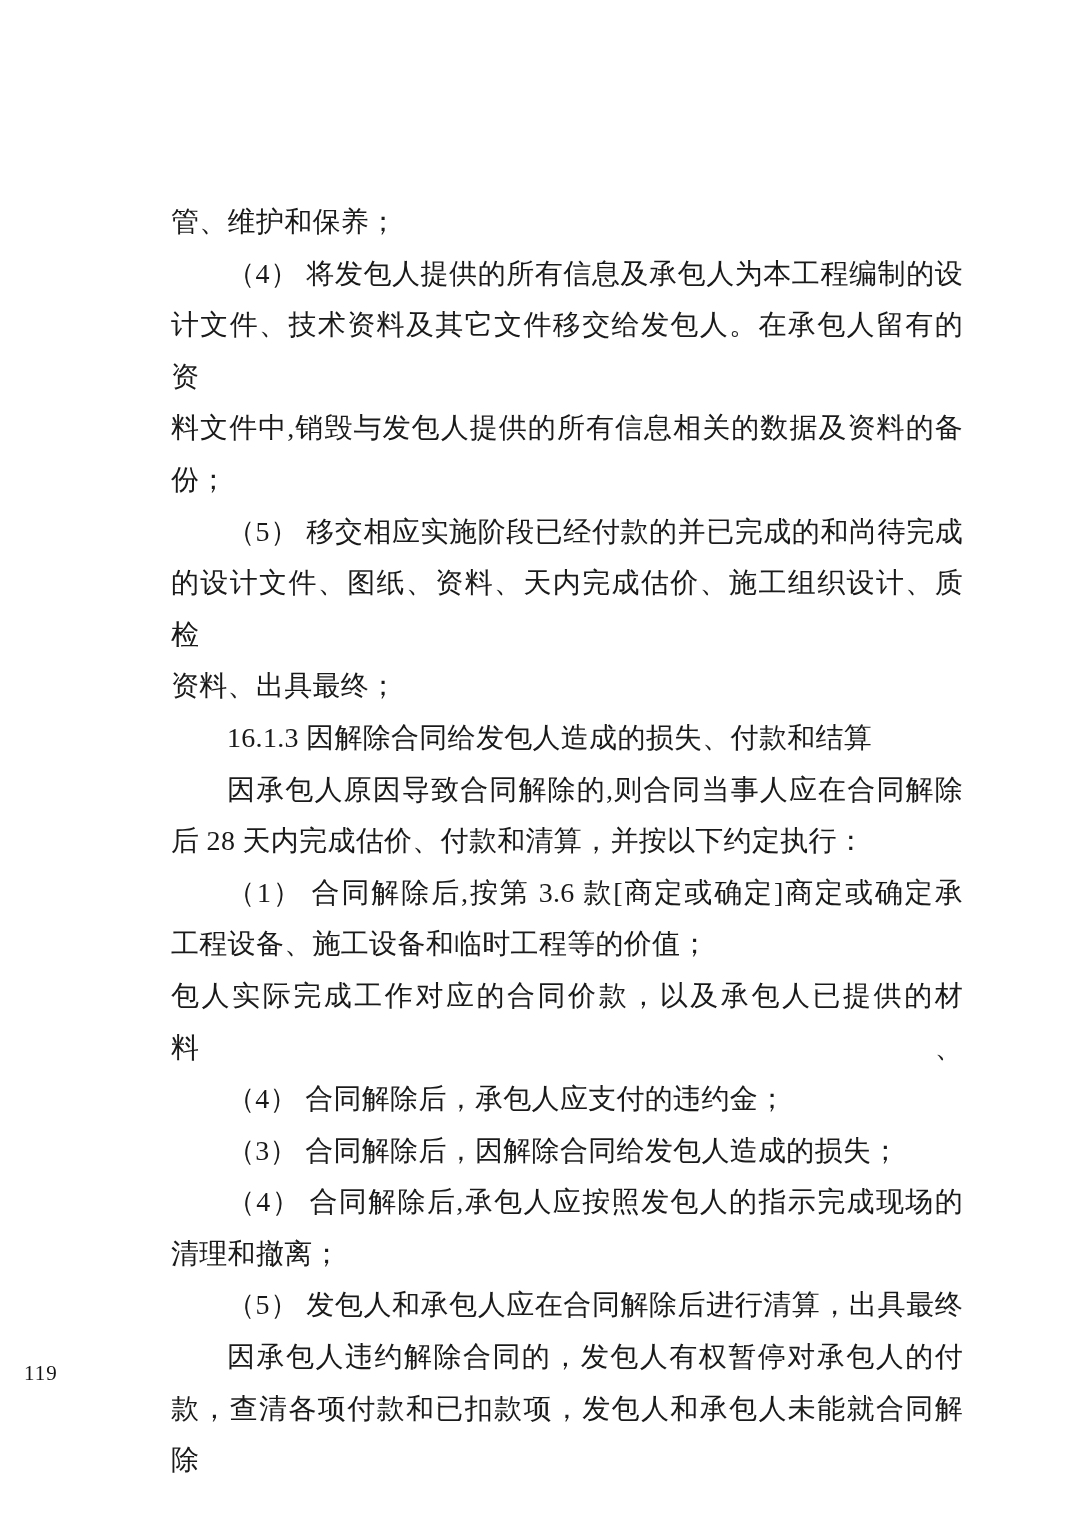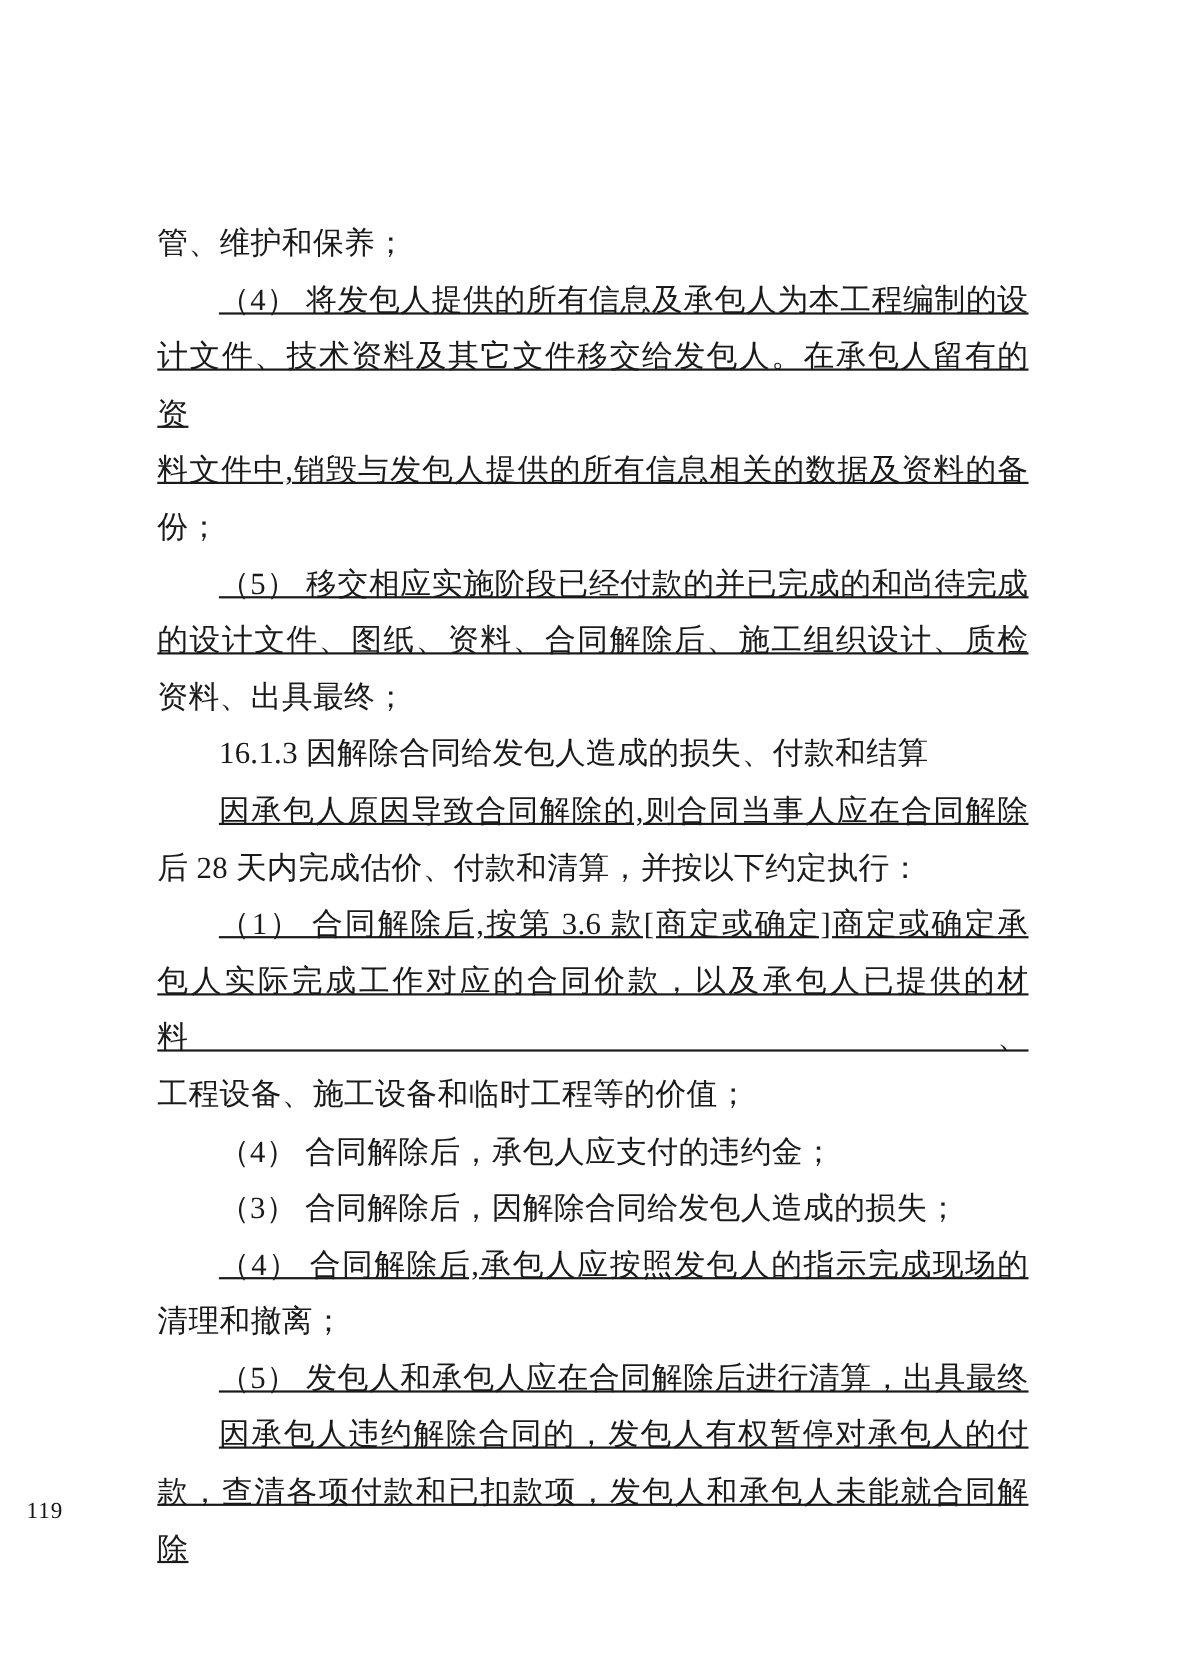--- a/index.html
+++ b/index.html
@@ -26,26 +26,26 @@
     width: 792px;
     font-size: 28px;
     line-height: 51.6px;
     color: #1a1a1a;
     letter-spacing: 0.3px;
   }
   .text-line {
     width: 100%;
     white-space: normal;
     text-align: left;
+    margin-left: 28px;
   }
   .text-line.fill {
     text-align: justify;
     text-align-last: justify;
     text-justify: inter-ideograph;
-    text-decoration: underline;
   }
   .text-line.indent {
     text-indent: 56px;
   }
   .page-footer {
     position: absolute;
     left: 0;
     top: 1361px;
     width: 100%;
     text-align: left;
@@ -60,28 +60,28 @@
 <body>
 
 <div class="page">
   <div class="text-block">
       <div class="text-line">管、维护和保养；</div>
       <div class="text-line fill indent">（4） 将发包人提供的所有信息及承包人为本工程编制的设</div>
       <div class="text-line fill">计文件、技术资料及其它文件移交给发包人。在承包人留有的资</div>
       <div class="text-line fill">料文件中,销毁与发包人提供的所有信息相关的数据及资料的备</div>
       <div class="text-line">份；</div>
       <div class="text-line fill indent">（5） 移交相应实施阶段已经付款的并已完成的和尚待完成</div>
-      <div class="text-line fill">的设计文件、图纸、资料、合同解除后、施工组织设计、质检</div>
+      <div class="text-line fill">的设计文件、图纸、资料、天内完成估价、施工组织设计、质检</div>
       <div class="text-line">资料、出具最终；</div>
       <div class="text-line indent">16.1.3 因解除合同给发包人造成的损失、付款和结算</div>
       <div class="text-line fill indent">因承包人原因导致合同解除的,则合同当事人应在合同解除</div>
       <div class="text-line">后 28 天内完成估价、付款和清算，并按以下约定执行：</div>
       <div class="text-line fill indent">（1） 合同解除后,按第 3.6 款[商定或确定]商定或确定承</div>
+      <div class="text-line">工程设备、施工设备和临时工程等的价值；</div>
       <div class="text-line fill">包人实际完成工作对应的合同价款，以及承包人已提供的材料、</div>
-      <div class="text-line">工程设备、施工设备和临时工程等的价值；</div>
       <div class="text-line indent">（4） 合同解除后，承包人应支付的违约金；</div>
       <div class="text-line indent">（3） 合同解除后，因解除合同给发包人造成的损失；</div>
       <div class="text-line fill indent">（4） 合同解除后,承包人应按照发包人的指示完成现场的</div>
       <div class="text-line">清理和撤离；</div>
       <div class="text-line fill indent">（5） 发包人和承包人应在合同解除后进行清算，出具最终</div>
       <div class="text-line fill indent">因承包人违约解除合同的，发包人有权暂停对承包人的付</div>
       <div class="text-line fill">款，查清各项付款和已扣款项，发包人和承包人未能就合同解除</div>
     </div>
   <div class="page-footer">119</div>
 </div>

